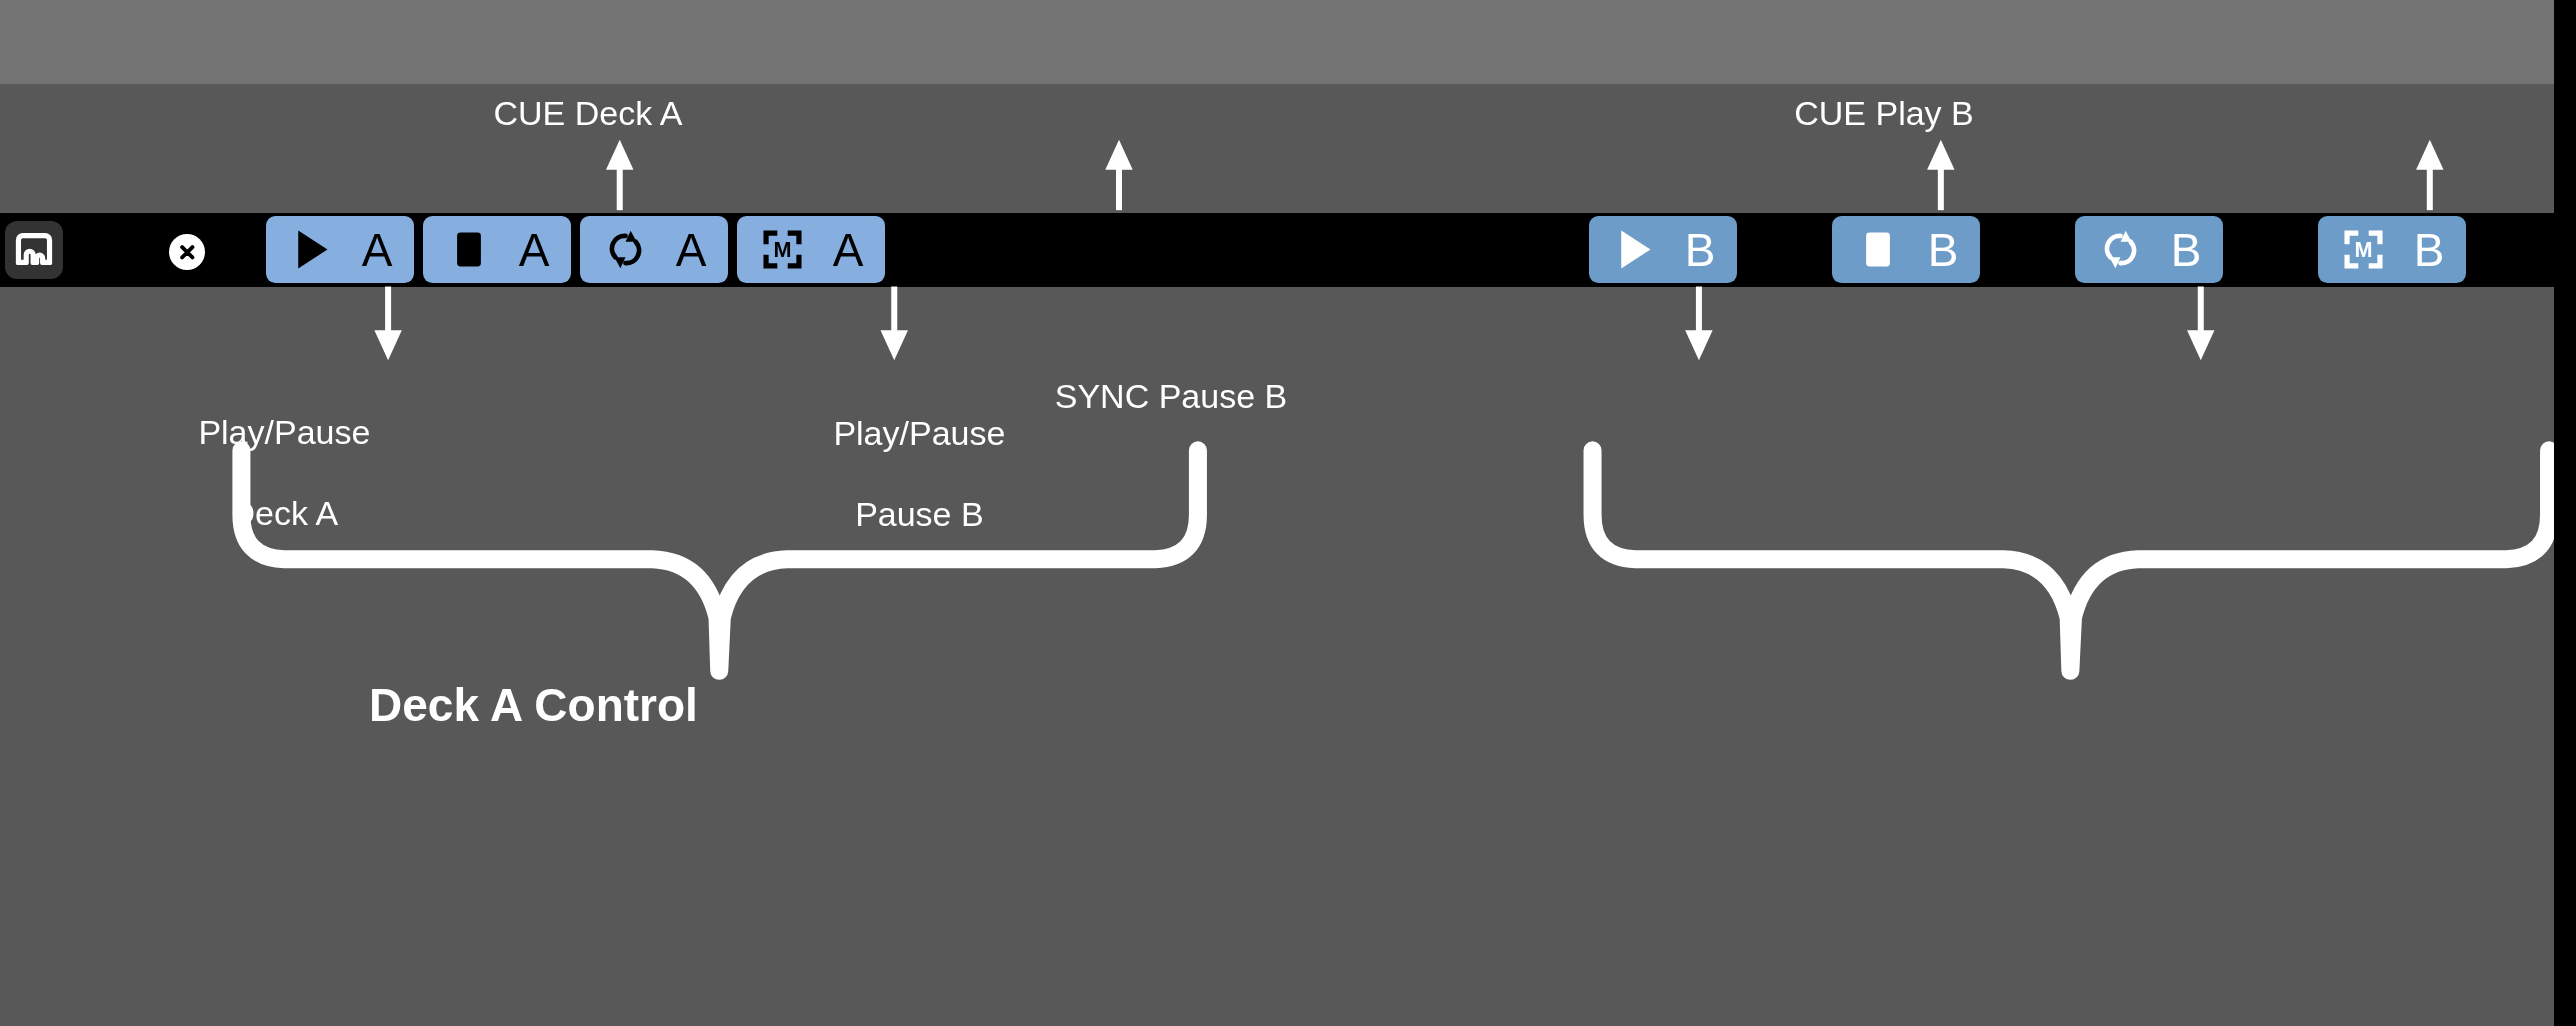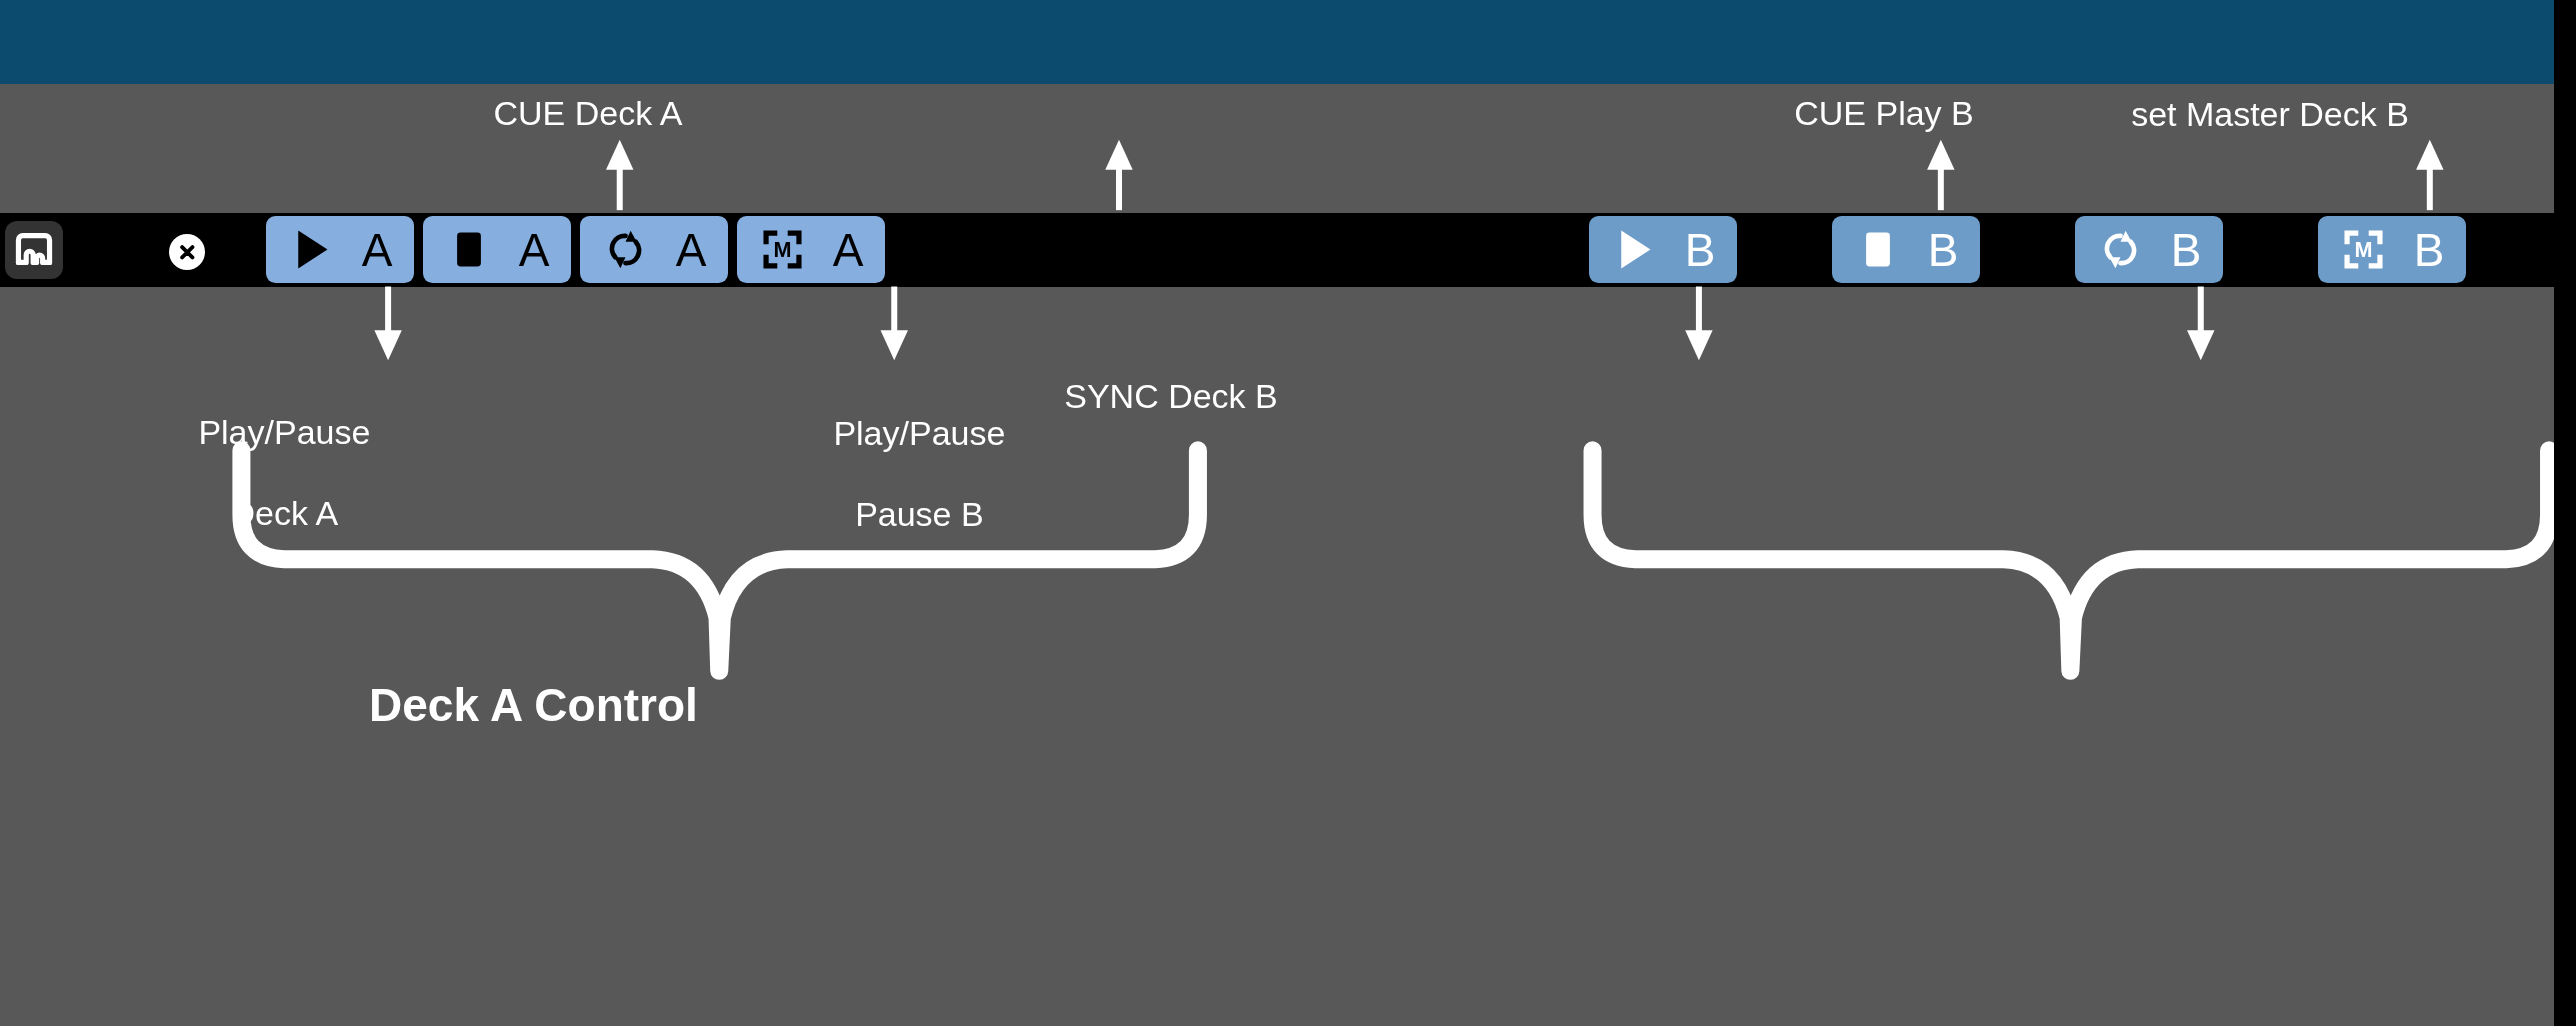--- a/index.html
+++ b/index.html
@@ -3,21 +3,21 @@
 <meta charset="utf-8">
 <style>
   * { margin:0; padding:0; box-sizing:border-box; }
   html,body { background:#000; }
   body {
     width:2576px; height:1026px; position:relative; overflow:hidden;
     font-family:"Liberation Sans", sans-serif;
   }
 
   
-  #root { position:absolute; inset:0; background:#0c4a6e; }
+  #root { position:absolute; inset:0; background:#737373; }
 
   .gray-panel {
     position:absolute;
     left:0; top:84px; width:2554px; height:942px;
     background:#585858;
   }
 
   
   .toolbar {
     position:absolute;
@@ -86,21 +86,20 @@
 
 <div id="root">
 
   <div class="gray-panel"></div>
 
   <div class="anno top" style="left:455px; top:93px; width:266px;">CUE Deck A</div>
 
 
   <div class="anno top" style="left:1751px; top:93px; width:266px;">CUE Play B</div>
 
-  <div class="anno top" style="left:1974px; top:94px; width:592px;">set Master Deck B</div>
 
   <div class="toolbar">
     <div class="tb-inner">
 
       <div class="app-icon-btn">
         <svg width="38" height="33" viewBox="0 0 44 38" aria-hidden="true">
           <path d="M4 34 V8 a5 5 0 0 1 5-5 h26 a5 5 0 0 1 5 5 v26" fill="none" stroke="#ffffff" stroke-width="6" stroke-linecap="round"></path>
           <path d="M4 34 h9 v-9 a4 4 0 0 1 8 0 v9 h4 v-5 a3.5 3.5 0 0 1 7 0 v5 h8" fill="none" stroke="#ffffff" stroke-width="6" stroke-linejoin="round" stroke-linecap="round"></path>
         </svg>
       </div>
@@ -207,21 +206,21 @@
     <span>Play/Pause</span><br>
     <span>Deck A</span>
   </div>
 
 
   <div class="anno two-line" style="left:772px; top:372px; width:257px;">
     <span>Play/Pause</span><br>
     <span>Pause B</span>
   </div>
 
-  <div class="anno" style="left:991px; top:376px; width:360px;">SYNC Deck B</div>
+  <div class="anno" style="left:991px; top:376px; width:360px;">SYNC Pause B</div>
 
   <div class="brace-label" style="left:369px; top:678px; width:515px;">Deck A Control</div>
 
 
   <svg class="overlay" viewBox="0 0 3002 1196" xmlns="http://www.w3.org/2000/svg">
 
     <g stroke="#ffffff" stroke-width="7" fill="#ffffff">
 
       <line x1="722" y1="245" x2="722" y2="182"></line>
       <polygon points="722,163 738,198 706,198" stroke="none"></polygon>

